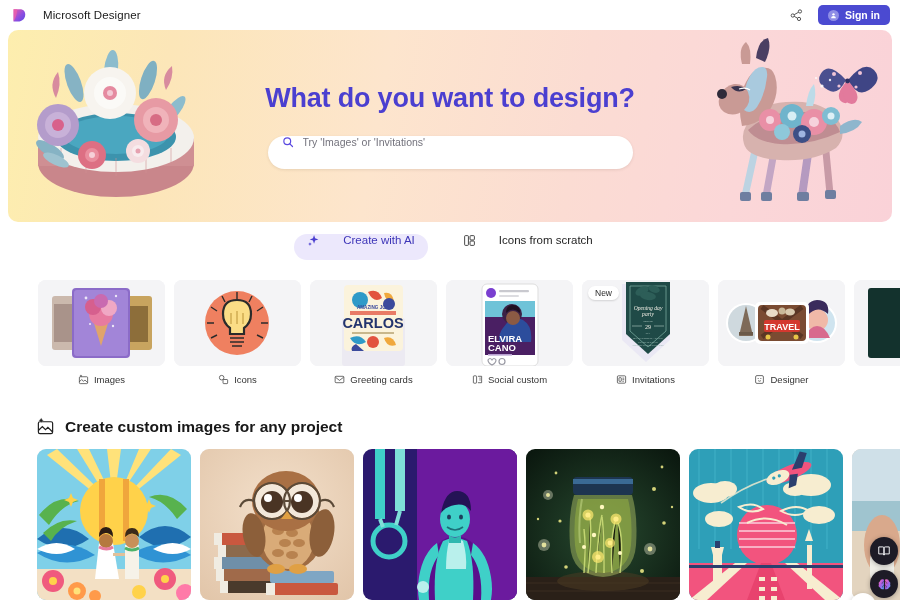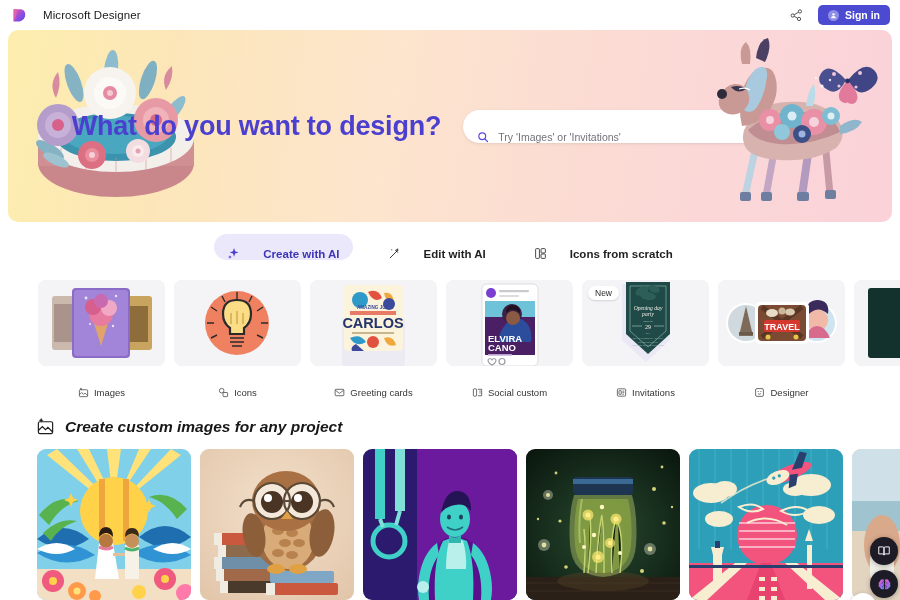--- a/index.html
+++ b/index.html
@@ -42,34 +42,34 @@
   
   .hero {
     position: absolute; left: 8px; top: 30px;
     width: 884px; height: 192px;
     border-radius: 10px;
     background: linear-gradient(100deg, #fdeeae 0%, #fce6b8 18%, #fde5cd 42%, #fbdcd3 64%, #fbd7d8 82%, #fad2d8 100%);
     overflow: hidden;
   }
   .hero-center {
     position: absolute; left: 0; top: 0; width: 100%; height: 100%;
-    display: flex; flex-direction: row; align-items: center; justify-content: center;
+    display: flex; flex-direction: column; align-items: center; justify-content: center;
     gap: 22px;
   }
   .hero-title {
     font-size: 27px; font-weight: bold; color: #4b3fd0;
     letter-spacing: -.2px;
   }
   .search-wrap {
     position: relative;
     width: 365px; height: 33px;
     background: #fff;
     border-radius: 17px;
     box-shadow: 0 1px 3px rgba(80,60,40,.12);
-    display: flex; align-items: flex-end;
+    display: flex; align-items: flex-start;
     padding: 0 14px;
     gap: 9px;
   }
   .search-wrap input {
     flex: 1; border: none; outline: none;
     font-size: 10.5px; color: #4a4a4a;
     background: transparent;
     font-family: "Liberation Sans", sans-serif;
   }
   .search-wrap input::placeholder { color: #73727c; }
@@ -77,25 +77,25 @@
   .hero-art-left { position: absolute; left: 8px; top: 8px; width: 200px; height: 178px; }
   .hero-art-right { position: absolute; right: 4px; top: 4px; width: 190px; height: 185px; }
 
   
   .actions {
     position: absolute; left: 0; top: 234px; width: 900px;
     display: flex; align-items: center; justify-content: center;
     gap: 22px;
   }
   .action-btn {
-    display: flex; align-items: flex-end; gap: 23px;
+    display: flex; align-items: flex-start; gap: 23px;
     height: 26px; padding: 0 13px;
     border: none; background: transparent;
     border-radius: 14px;
-    font-size: 11.5px; color: #1f1f1f; font-weight: bold;
+    font-size: 11.5px; color: #1f1f1f; font-weight: normal;
     font-family: "Liberation Sans", sans-serif;
     cursor: pointer;
   }
   .action-btn.primary { background: #ece8fc; color: #3d35b8; }
 
   
   .cat-strip {
     position: absolute; left: 0; top: 280px; width: 900px; height: 105px;
   }
   .cat-row { display: flex; gap: 9px; padding-left: 38px; }
@@ -103,21 +103,21 @@
   .cat-card {
     position: relative;
     width: 127px; height: 86px;
     background: #f4f4f6;
     border-radius: 8px;
     overflow: hidden;
     display: flex; align-items: center; justify-content: center;
     cursor: pointer;
   }
   .cat-label {
-    margin-top: 21px;
+    margin-top: 8px;
     display: flex; align-items: center; justify-content: center; gap: 5px;
     font-size: 9.5px; color: #343434;
   }
   .new-badge {
     position: absolute; left: 6px; top: 6px; z-index: 5;
     background: #fff; color: #2b2b2b;
     font-size: 8.5px; border-radius: 9px;
     padding: 2px 7px;
     box-shadow: 0 1px 2px rgba(0,0,0,.14);
   }
@@ -130,21 +130,21 @@
     cursor: pointer; z-index: 20;
     border: none;
   }
   .arrow-cat { right: 24px; top: 313px; }
 
   
   .section-head {
     position: absolute; left: 36px; top: 417px;
     display: flex; align-items: center; gap: 10px;
   }
-  .section-title { font-size: 15.5px; font-weight: bold; color: #181818; font-style: italic; }
+  .section-title { font-size: 15.5px; font-weight: bold; color: #181818; }
 
   
   .gallery {
     position: absolute; left: 0; top: 449px; width: 900px; height: 151px;
     overflow: hidden;
   }
   .gal-row { display: flex; gap: 9px; padding-left: 37px; }
   .gal-card {
     width: 154px; height: 151px; flex: 0 0 154px;
     border-radius: 9px; overflow: hidden;
@@ -352,31 +352,20 @@
     <button class="action-btn primary">
       <span>
         <svg width="13" height="13" viewBox="0 0 24 24" fill="#4b3fd0">
           <path d="M13 2 L15 8 L21 10 L15 12 L13 18 L11 12 L5 10 L11 8 Z"></path>
           <path d="M5.5 15 L6.5 17.6 L9 18.6 L6.5 19.6 L5.5 22 L4.5 19.6 L2 18.6 L4.5 17.6 Z"></path>
         </svg>
       </span>
       <span>Create with AI</span>
     </button>
 
-    <button class="action-btn">
-      <span>
-        <svg width="13" height="13" viewBox="0 0 24 24" fill="none" stroke="#1f1f1f" stroke-width="1.6" stroke-linecap="round">
-          <line x1="4" y1="20" x2="16" y2="8"></line>
-          <path d="M14 6 l4 4"></path>
-          <path d="M17 2 l1 2.4 2.4 1 -2.4 1 -1 2.4 -1 -2.4 -2.4 -1 2.4 -1z" fill="#1f1f1f" stroke="none"></path>
-          <circle cx="7" cy="5" r="1" fill="#1f1f1f" stroke="none"></circle>
-        </svg>
-      </span>
-      <span>Edit with AI</span>
-    </button>
 
     <button class="action-btn">
       <span>
         <svg width="13" height="13" viewBox="0 0 24 24" fill="none" stroke="#1f1f1f" stroke-width="1.5">
           <rect x="3" y="3" width="7" height="18" rx="1.5"></rect>
           <rect x="13" y="3" width="8" height="8" rx="1.5"></rect>
           <rect x="13" y="13" width="8" height="8" rx="1.5"></rect>
         </svg>
       </span>
       <span>Icons from scratch</span>

